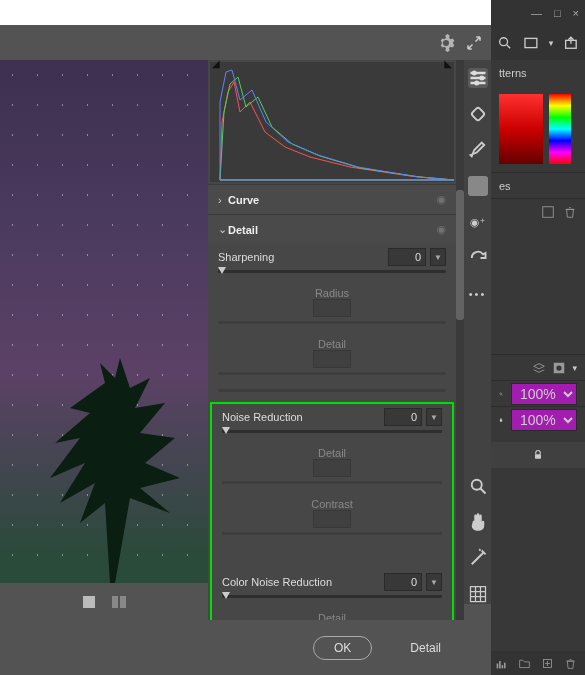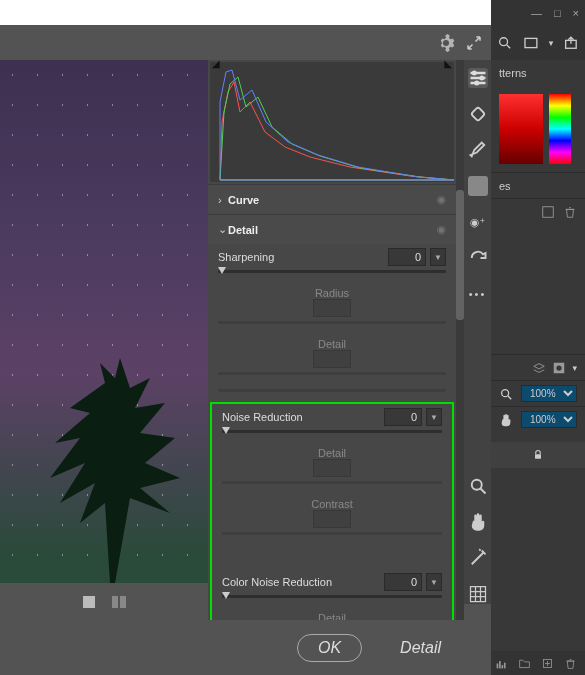--- a/index.html
+++ b/index.html
@@ -39,23 +39,23 @@
   .scroll-thumb { position: absolute; top: 130px; width: 8px; height: 130px; background: #636363; border-radius: 3px; }
   .mid-icons { position: absolute; top: 60px; left: 464px; width: 27px; background: #424242; padding-top: 8px; display: flex; flex-direction: column; align-items: center; gap: 16px; }
   .mid-icons > div { width: 20px; height: 20px; display: flex; align-items: center; justify-content: center; color: #ccc; border-radius: 3px; }
   .mid-icons > div.active { background: #5a5a5a; }
   .right-panel { position: absolute; top: 60px; left: 491px; right: 0; bottom: 0; background: #383838; }
   .swatch-area { padding: 8px; display: flex; gap: 6px; }
   .sw-main { width: 44px; height: 70px; background: linear-gradient(180deg, #ff3030 0%, #cc0000 50%, #660000 100%); }
   .sw-spectrum { width: 22px; height: 70px; background: linear-gradient(180deg, red, yellow, lime, cyan, blue, magenta, red); }
   .right-row { height: 26px; display: flex; align-items: center; padding: 0 8px; gap: 8px; color: #ccc; border-top: 1px solid #2c2c2c; }
   .right-row svg { width: 14px; height: 14px; }
-  .zoom-sel { background: #0c4a6e; border: 1px solid #2a2a2a; color: #ccc; font-size: 10px; padding: 1px 4px; }
+  .zoom-sel { background: #a21caf; border: 1px solid #2a2a2a; color: #ccc; font-size: 14px; padding: 1px 4px; }
   .footer { position: absolute; bottom: 0; left: 0; width: 491px; height: 55px; background: #535353; display: flex; justify-content: flex-end; align-items: center; gap: 18px; padding-right: 30px; }
-  .btn { border: 1px solid #aaa; background: transparent; color: #ddd; border-radius: 14px; padding: 4px 20px; font-size: 16px; cursor: pointer; font-style: italic; }
+  .btn { border: 1px solid #aaa; background: transparent; color: #ddd; border-radius: 14px; padding: 4px 20px; font-size: 12px; cursor: pointer; }
   .btn.plain { border: none; }
   .right-footer { position: absolute; bottom: 0; left: 491px; right: 0; height: 24px; background: #333; display: flex; justify-content: flex-end; align-items: center; gap: 10px; padding-right: 8px; color: #999; }
   .right-footer svg { width: 13px; height: 13px; }
   .grey-sq { width: 14px; height: 14px; background: #888; }
   .lock-row { height: 26px; display: flex; align-items: center; justify-content: center; background: #404040; margin-top: 10px; }
 </style>
 </head>
 <body>
 
 <div class="whitebar"></div>

